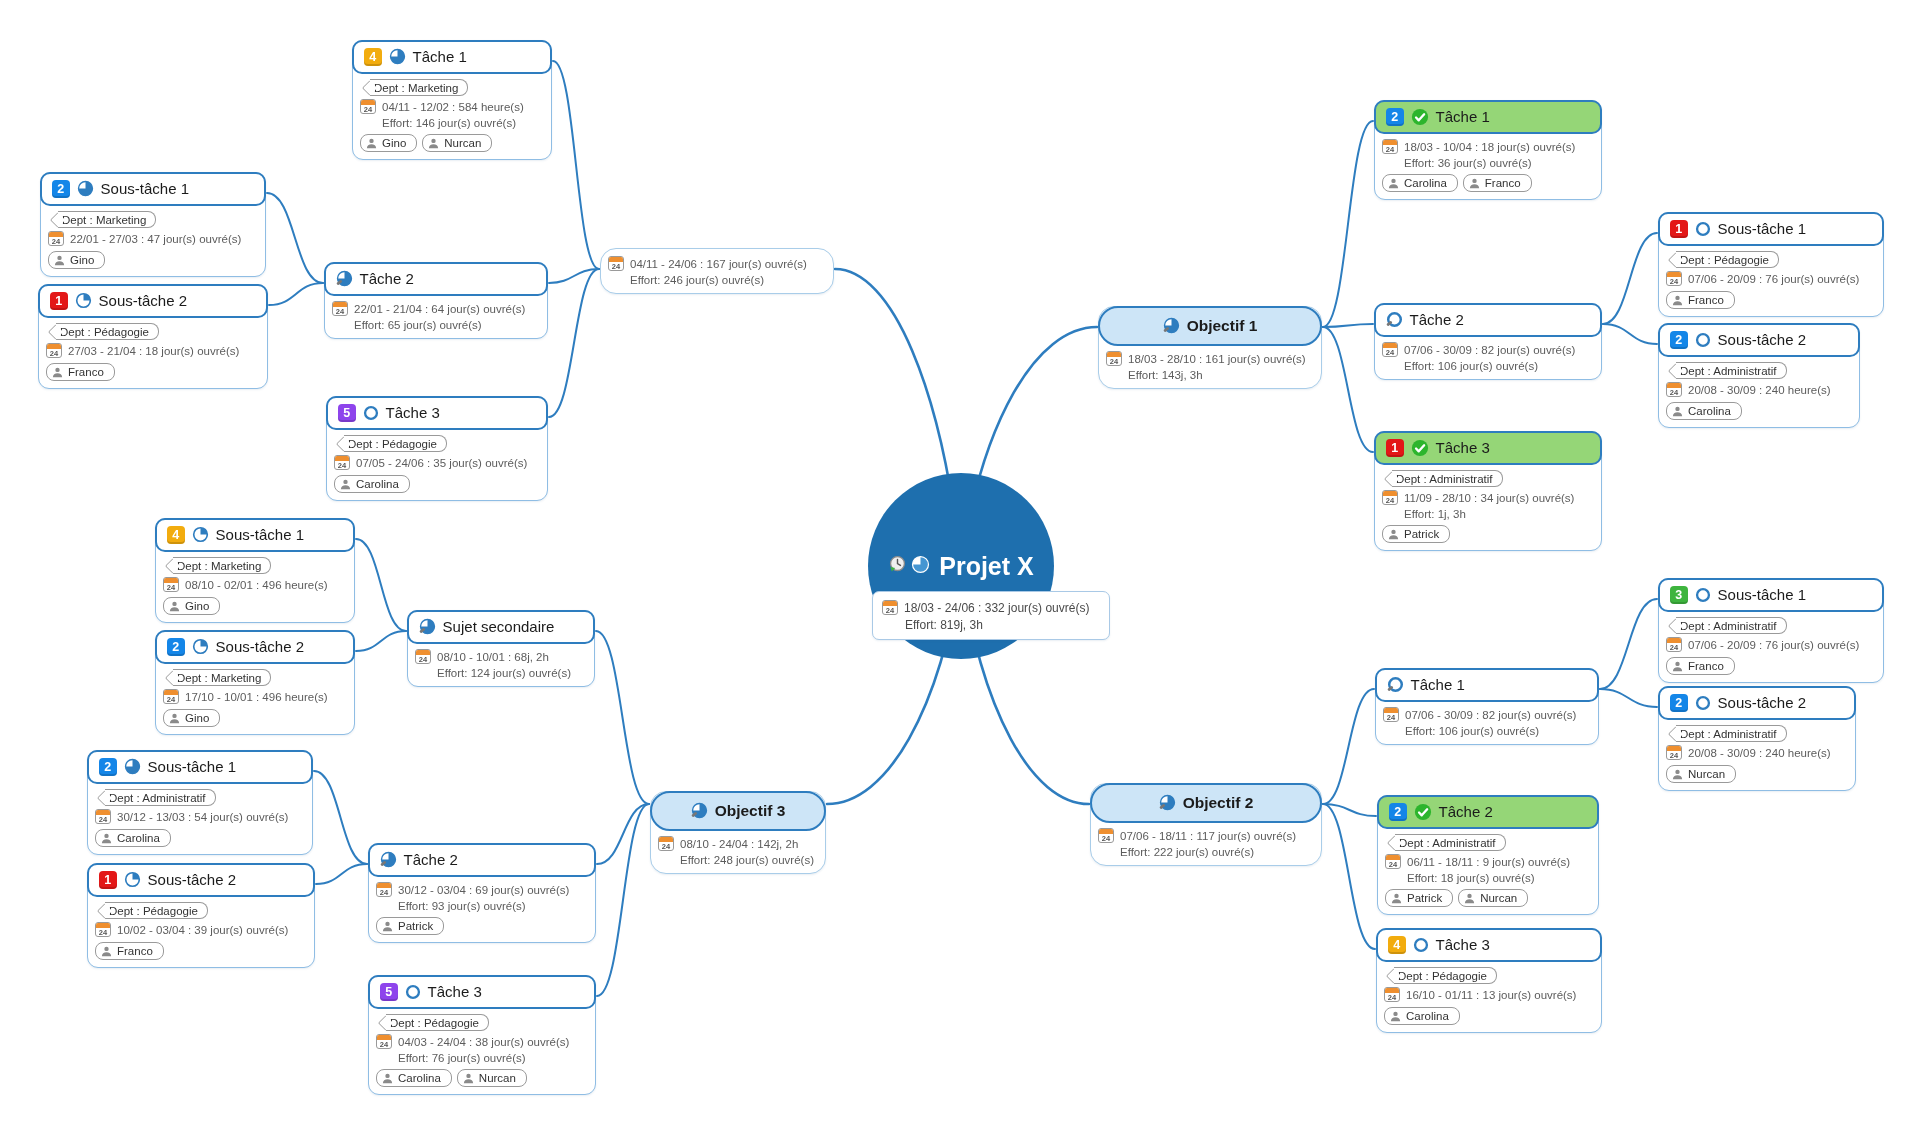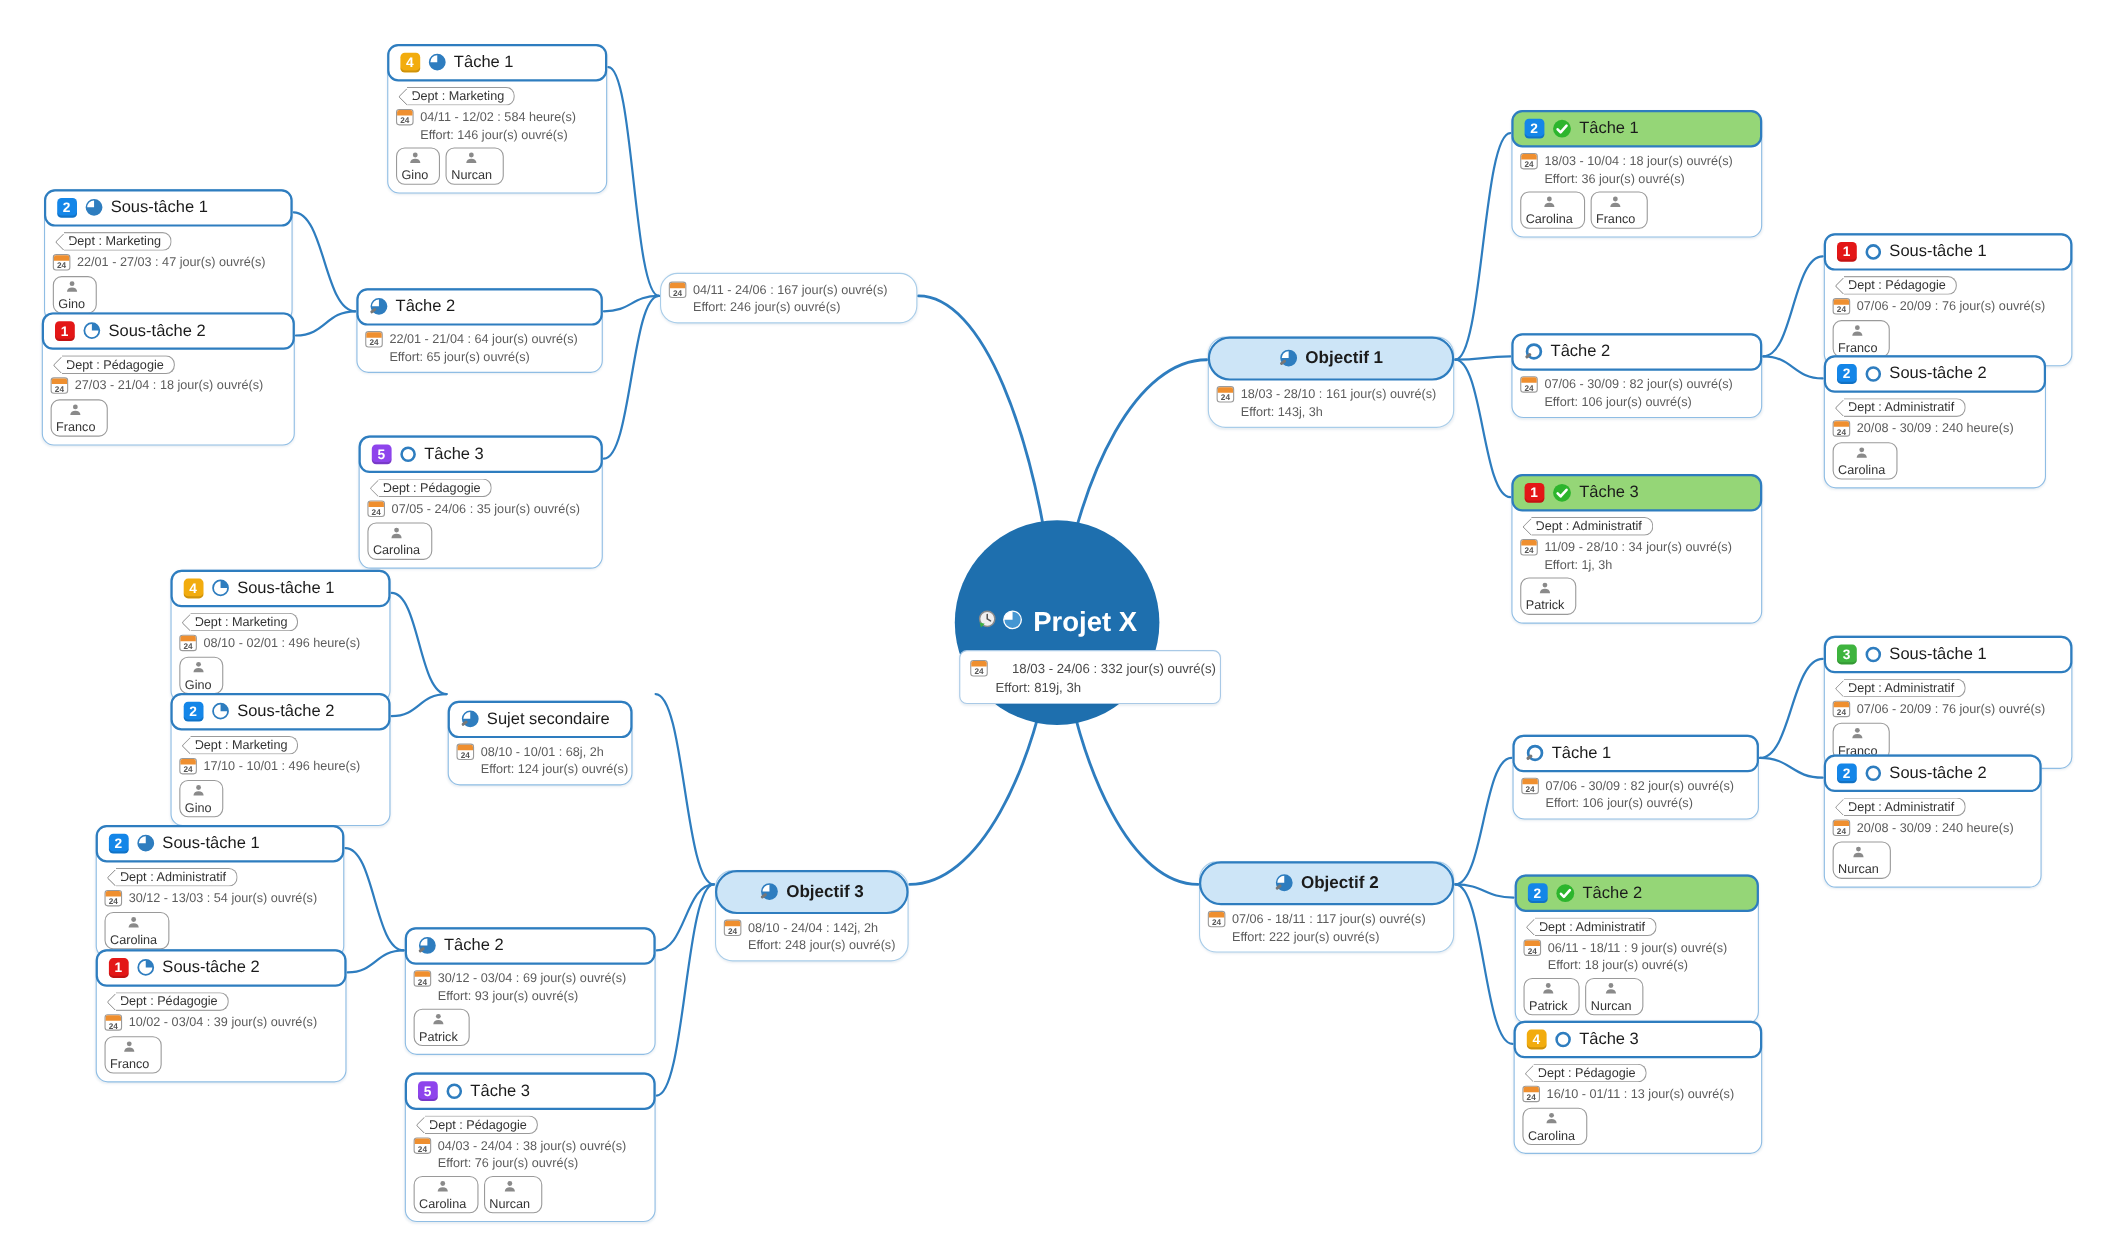--- a/index.html
+++ b/index.html
@@ -44,41 +44,41 @@
   }
   .tag::before{
     content:"";position:absolute;left:-5.8px;top:50%;width:10px;height:10px;background:#fff;
     border-left:1.3px solid #9a9a9a;border-bottom:1.3px solid #9a9a9a;
     transform:translateY(-50%) rotate(45deg);border-bottom-left-radius:2px;
   }
   .people{display:flex;gap:5px;margin-top:5px;}
   .person{
     display:inline-flex;align-items:center;gap:4px;border:1.3px solid #9a9a9a;
     border-radius:8px;padding:1.5px 10px 1.5px 4px;font-size:11.5px;color:#333;
-    background:#fff;white-space:nowrap;flex-direction:column;
+    background:#fff;white-space:nowrap;
   }
   .cal{
     flex:none;display:inline-block;width:16px;height:15px;position:relative;
     border:1px solid #9a9a9a;border-radius:3px;background:#fff;box-sizing:border-box;
   }
   .cal .cal-top{position:absolute;left:0;top:0;right:0;height:4.5px;background:#ef8f2f;border-radius:2px 2px 0 0;}
   .cal .cal-num{display:block;font-style:normal;font-weight:bold;font-size:7.5px;line-height:8px;margin-top:5.5px;text-align:center;color:#555;}
 
   .central{
     position:absolute;left:868px;top:473px;width:186px;height:186px;border-radius:50%;
     background:#1e6fae;display:flex;align-items:center;justify-content:center;gap:9px;
   }
   .c-title{color:#fff;font-size:25px;font-weight:bold;white-space:nowrap;}
   .c-icons{display:inline-flex;gap:4px;align-items:center;}
   .central-info{
     position:absolute;left:872px;top:591px;width:238px;background:#fff;
     border:1.4px solid #a9c9e6;border-radius:7px;padding:5px 9px 7px;box-sizing:border-box;
     box-shadow:0 1px 2px rgba(40,90,140,.10);
   }
-  .central-info .detail{font-size:12px;color:#4a4a4a;margin-left:16px;}
+  .central-info .detail{font-size:12px;color:#4a4a4a;}
   .central-info .effort .detail{margin-left:23px;}
 </style>
 </head>
 <body>
 
 <svg id="wires" width="1920" height="1132">
     <path d="M 961 566 C 942.1 387.8, 891.7 269, 835 269" fill="none" stroke="#2e7dbf" stroke-width="2.6" stroke-linecap="round"></path>
     <path d="M 961 566 C 981.4 422.6, 1035.8 327, 1097 327" fill="none" stroke="#2e7dbf" stroke-width="2.6" stroke-linecap="round"></path>
     <path d="M 961 566 C 980.2 708.8, 1031.4 804, 1089 804" fill="none" stroke="#2e7dbf" stroke-width="2.6" stroke-linecap="round"></path>
     <path d="M 961 566 C 940.9 708.8, 887.3 804, 827 804" fill="none" stroke="#2e7dbf" stroke-width="2.6" stroke-linecap="round"></path>
@@ -681,21 +681,21 @@
             <i class="cal-top"></i>
             <b class="cal-num">24</b>
           </span>
           <span class="detail">08/10 - 24/04 : 142j, 2h</span>
         </div>
         <div class="row effort">
           <span class="detail">Effort: 248 jour(s) ouvré(s)</span>
         </div>
       </div>
     </div>
-    <div class="node " style="left: 407px; top: 610px; width: 168px; margin-top: 27px;">
+    <div class="node " style="left: 407px; top: 610px; width: 188px;">
       <div class="hdr">
         <span class="icon">
           <svg viewBox="0 0 20 20" width="17" height="17">
             <circle cx="10" cy="10" r="8.2" fill="#2e7dbf"></circle>
             <path d="M10 10 L10 1.8 A8.2 8.2 0 0 0 1.8 10 Z" fill="#fff"></path>
             <circle cx="10" cy="10" r="8.2" fill="none" stroke="#2e7dbf" stroke-width="1.6"></circle>
             <rect x="0.5" y="13" width="7" height="3.2" rx="1.3" transform="rotate(-38 4 14.6)" fill="#777"></rect>
           </svg>
         </span>
         <span class="t">Sujet secondaire</span>

